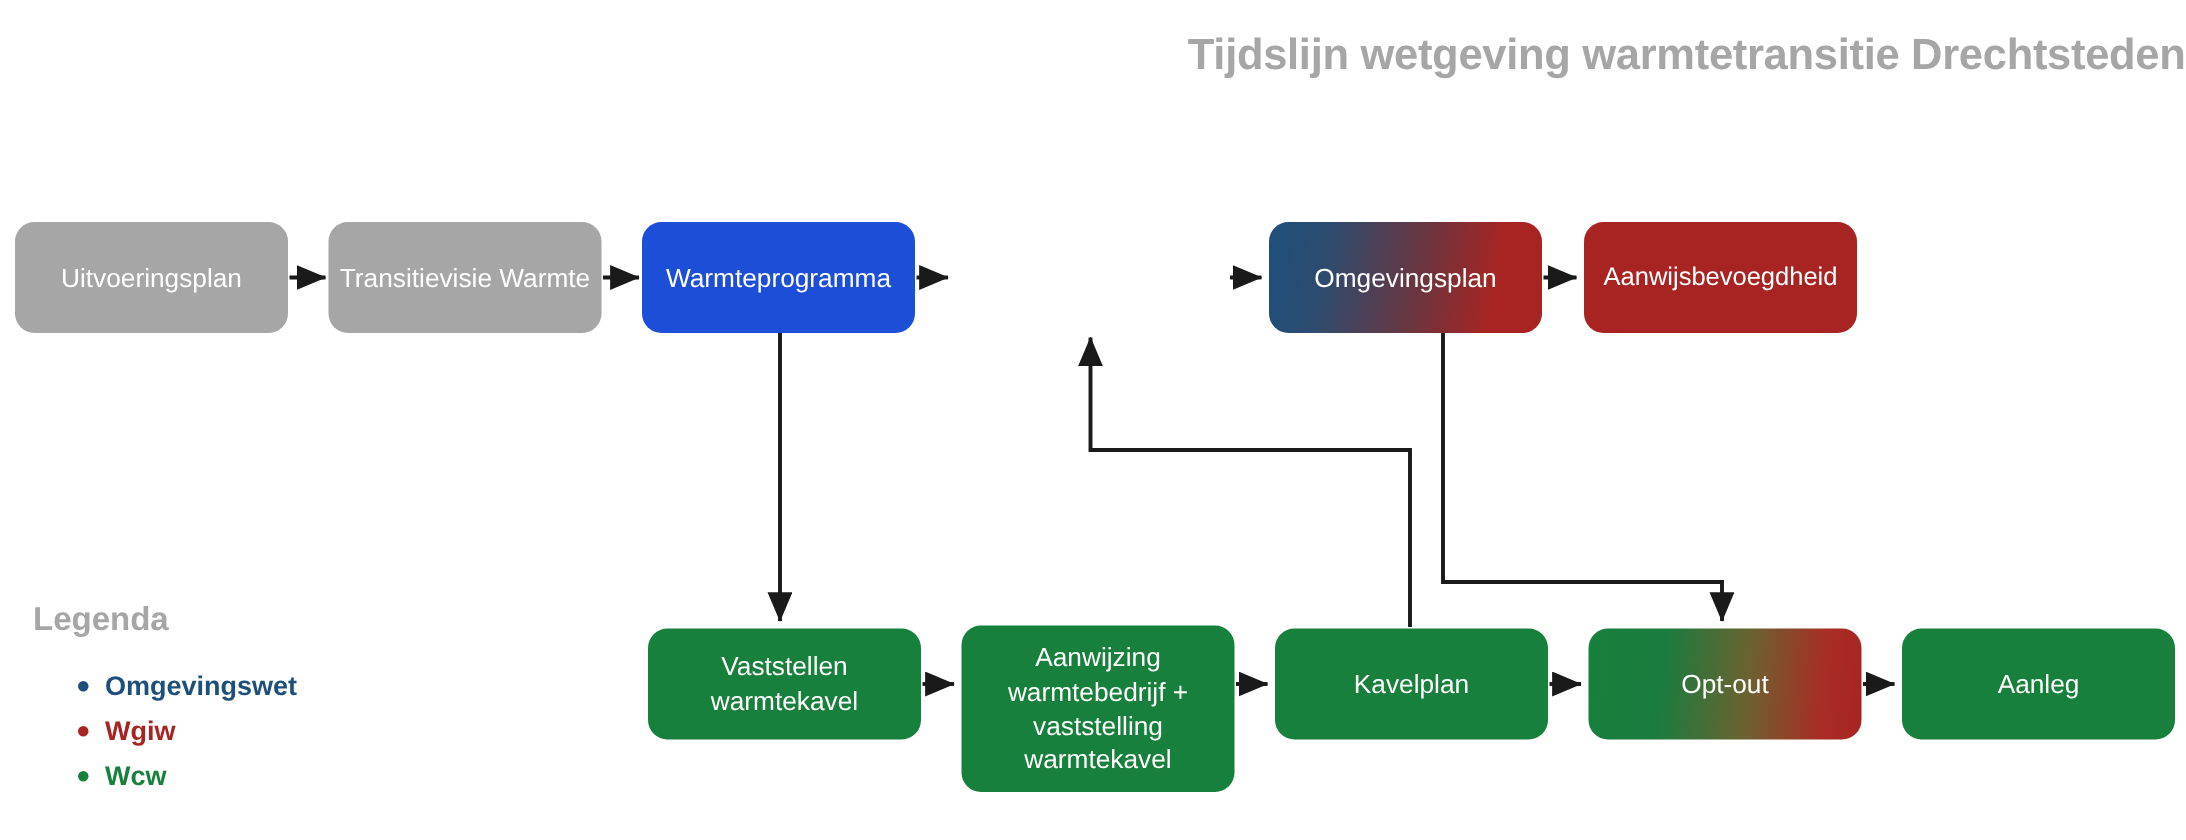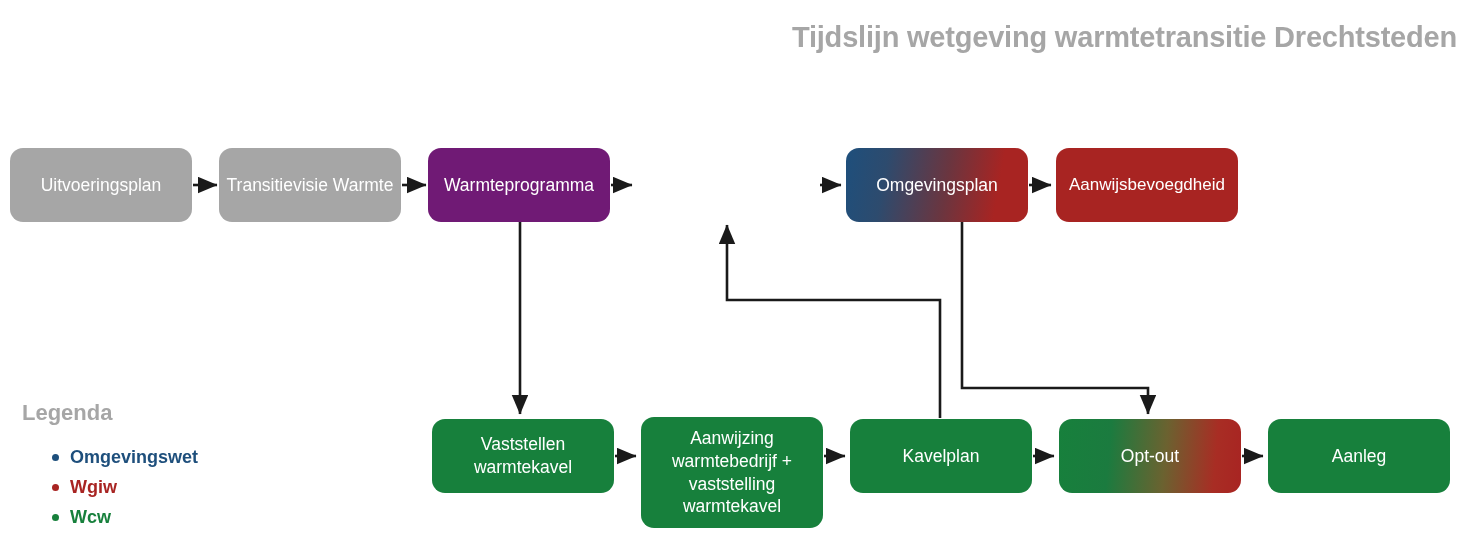--- a/index.html
+++ b/index.html
@@ -41,21 +41,21 @@
     justify-content: center;
     text-align: center;
     font-size: 17.5px;
     line-height: 1.30;
     padding: 2px 6px;
     overflow: hidden;
   }
   .node span { display: block; }
 
   .c-gray   { background: #a6a6a6; }
-  .c-blue   { background: #701a75; align-items: center; }
+  .c-blue   { background: #1d4ed8; align-items: center; }
   .c-red    { background: #a82422; }
   .c-green  { background: #17803c; }
   .c-bluered  { background: linear-gradient(100deg, #1e4f7c 0%, #2d4b6e 22%, #6b353f 55%, #a82422 82%, #a82422 100%); }
   .c-greenred { background: linear-gradient(95deg, #17803c 0%, #1b7b3f 28%, #6b6230 58%, #a82d24 85%, #a82422 100%); }
 
   .node.tight { font-size: 17px; text-align: right; }
 
   
   #wires {
     position: absolute;

